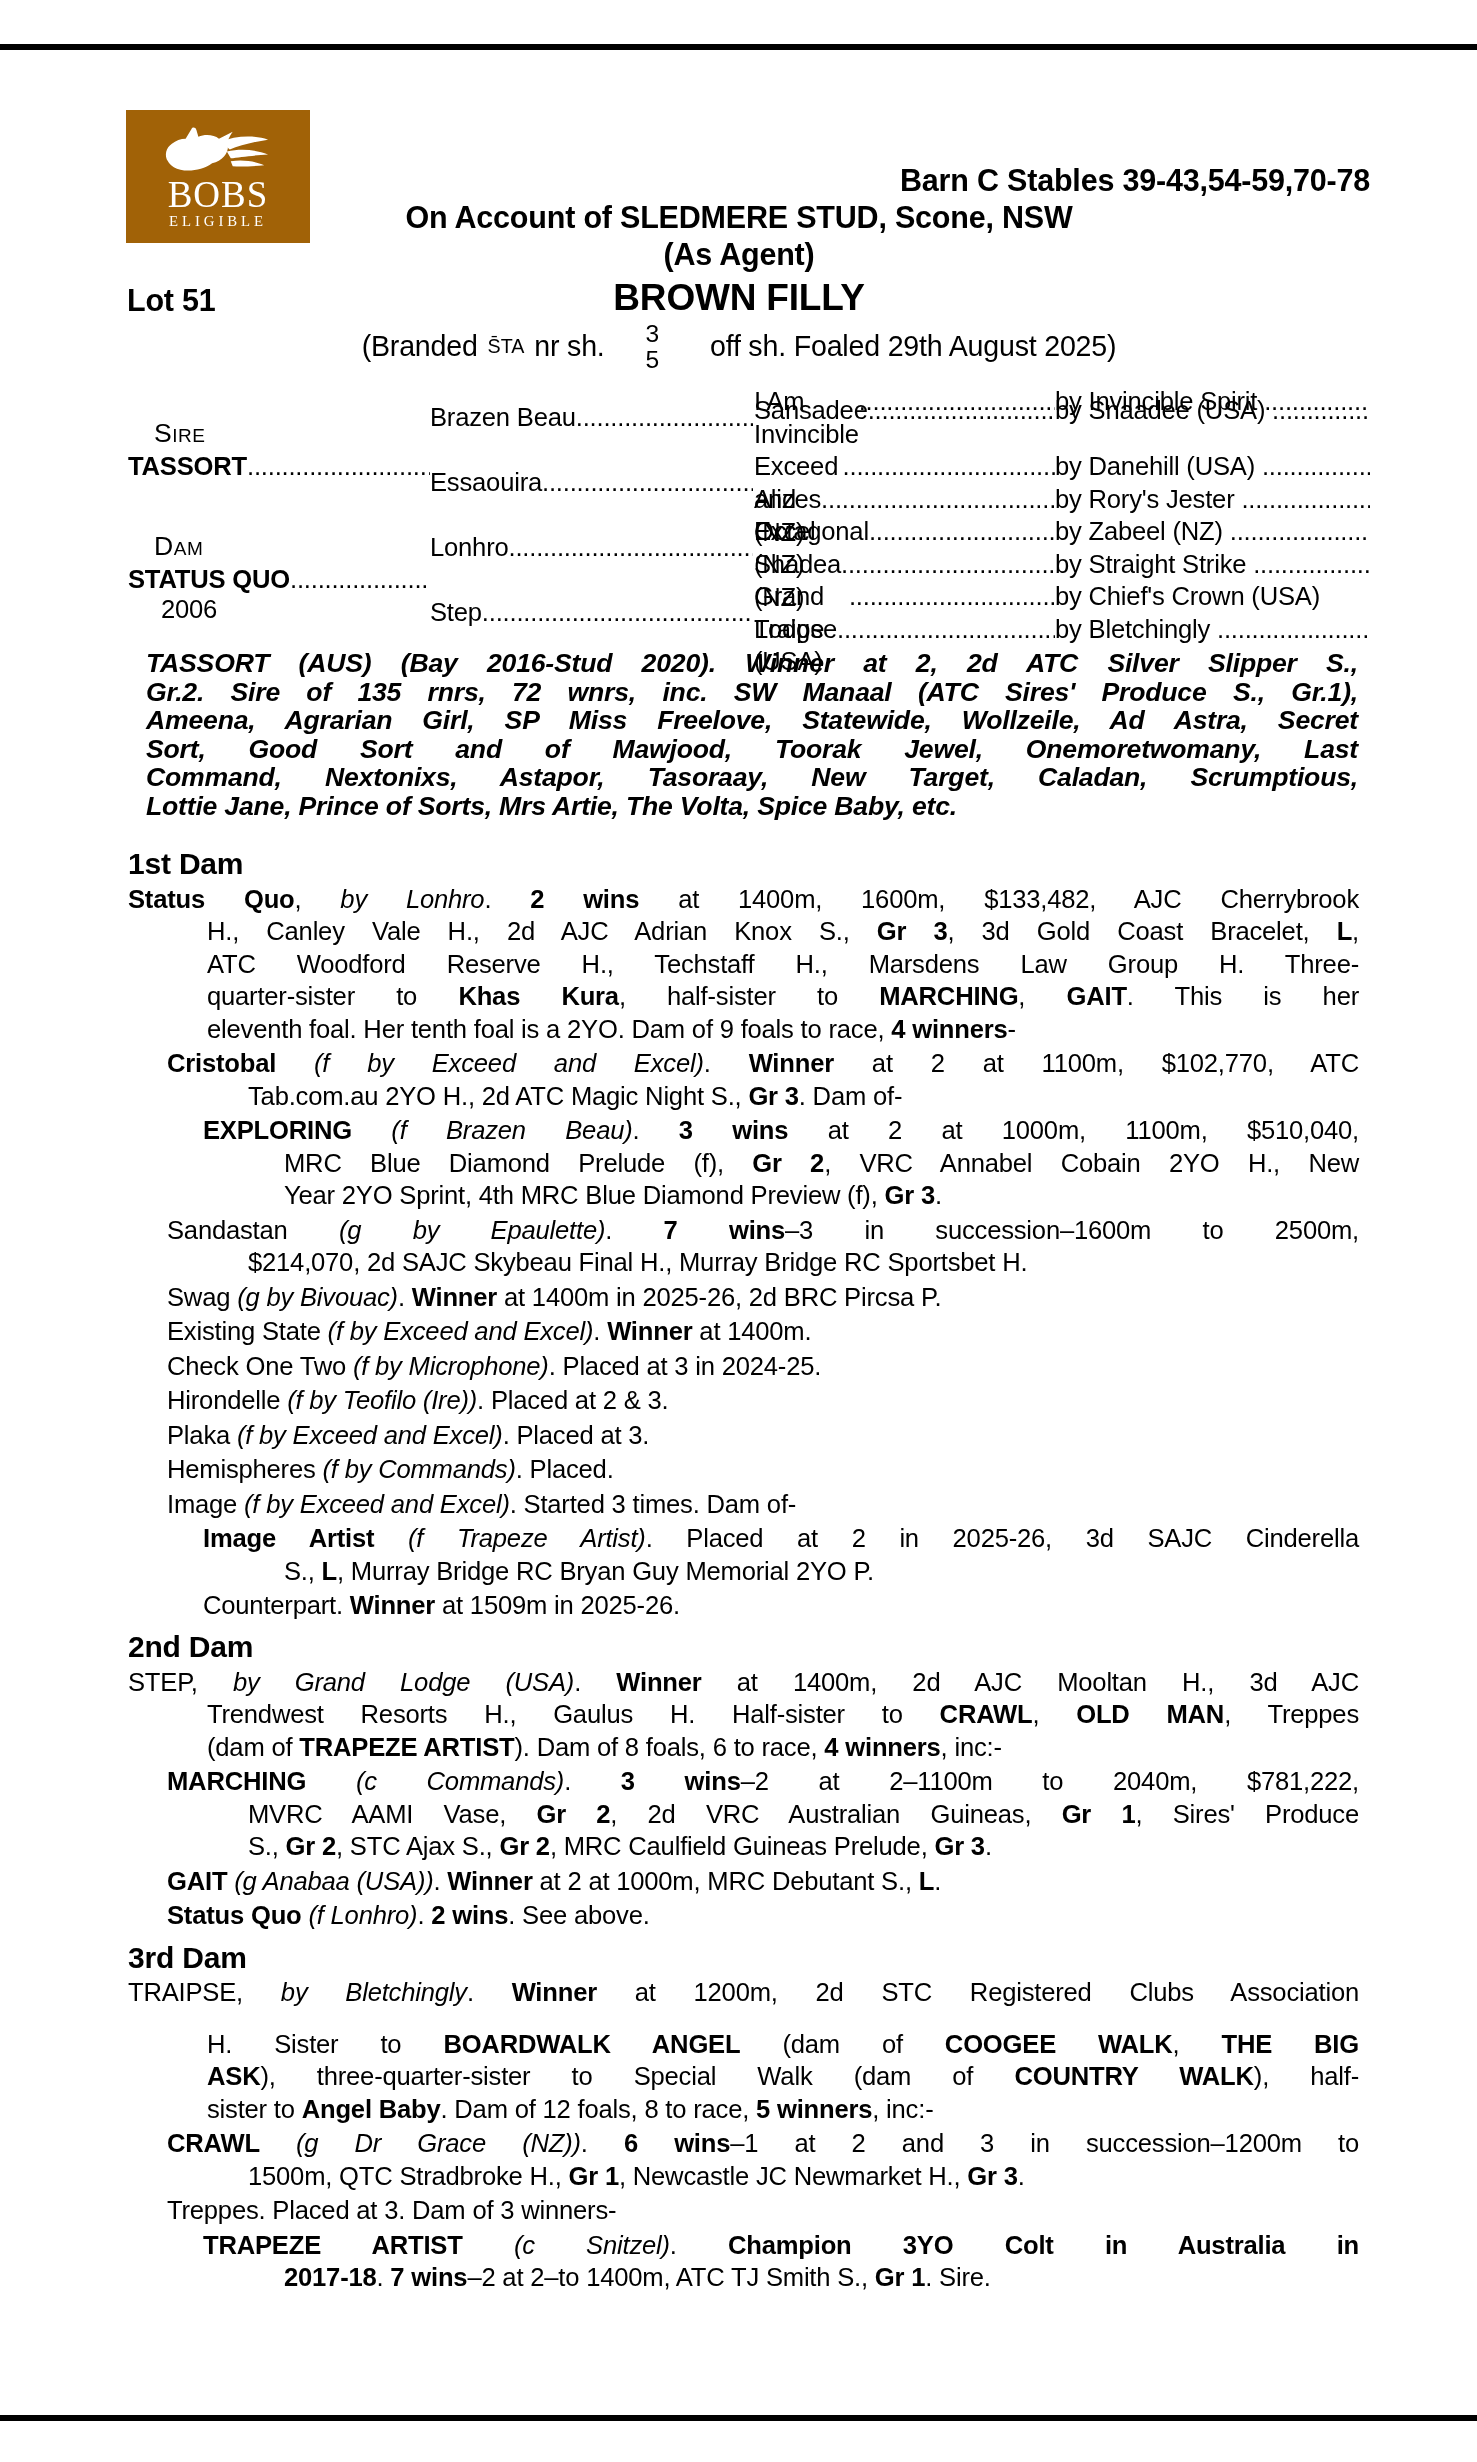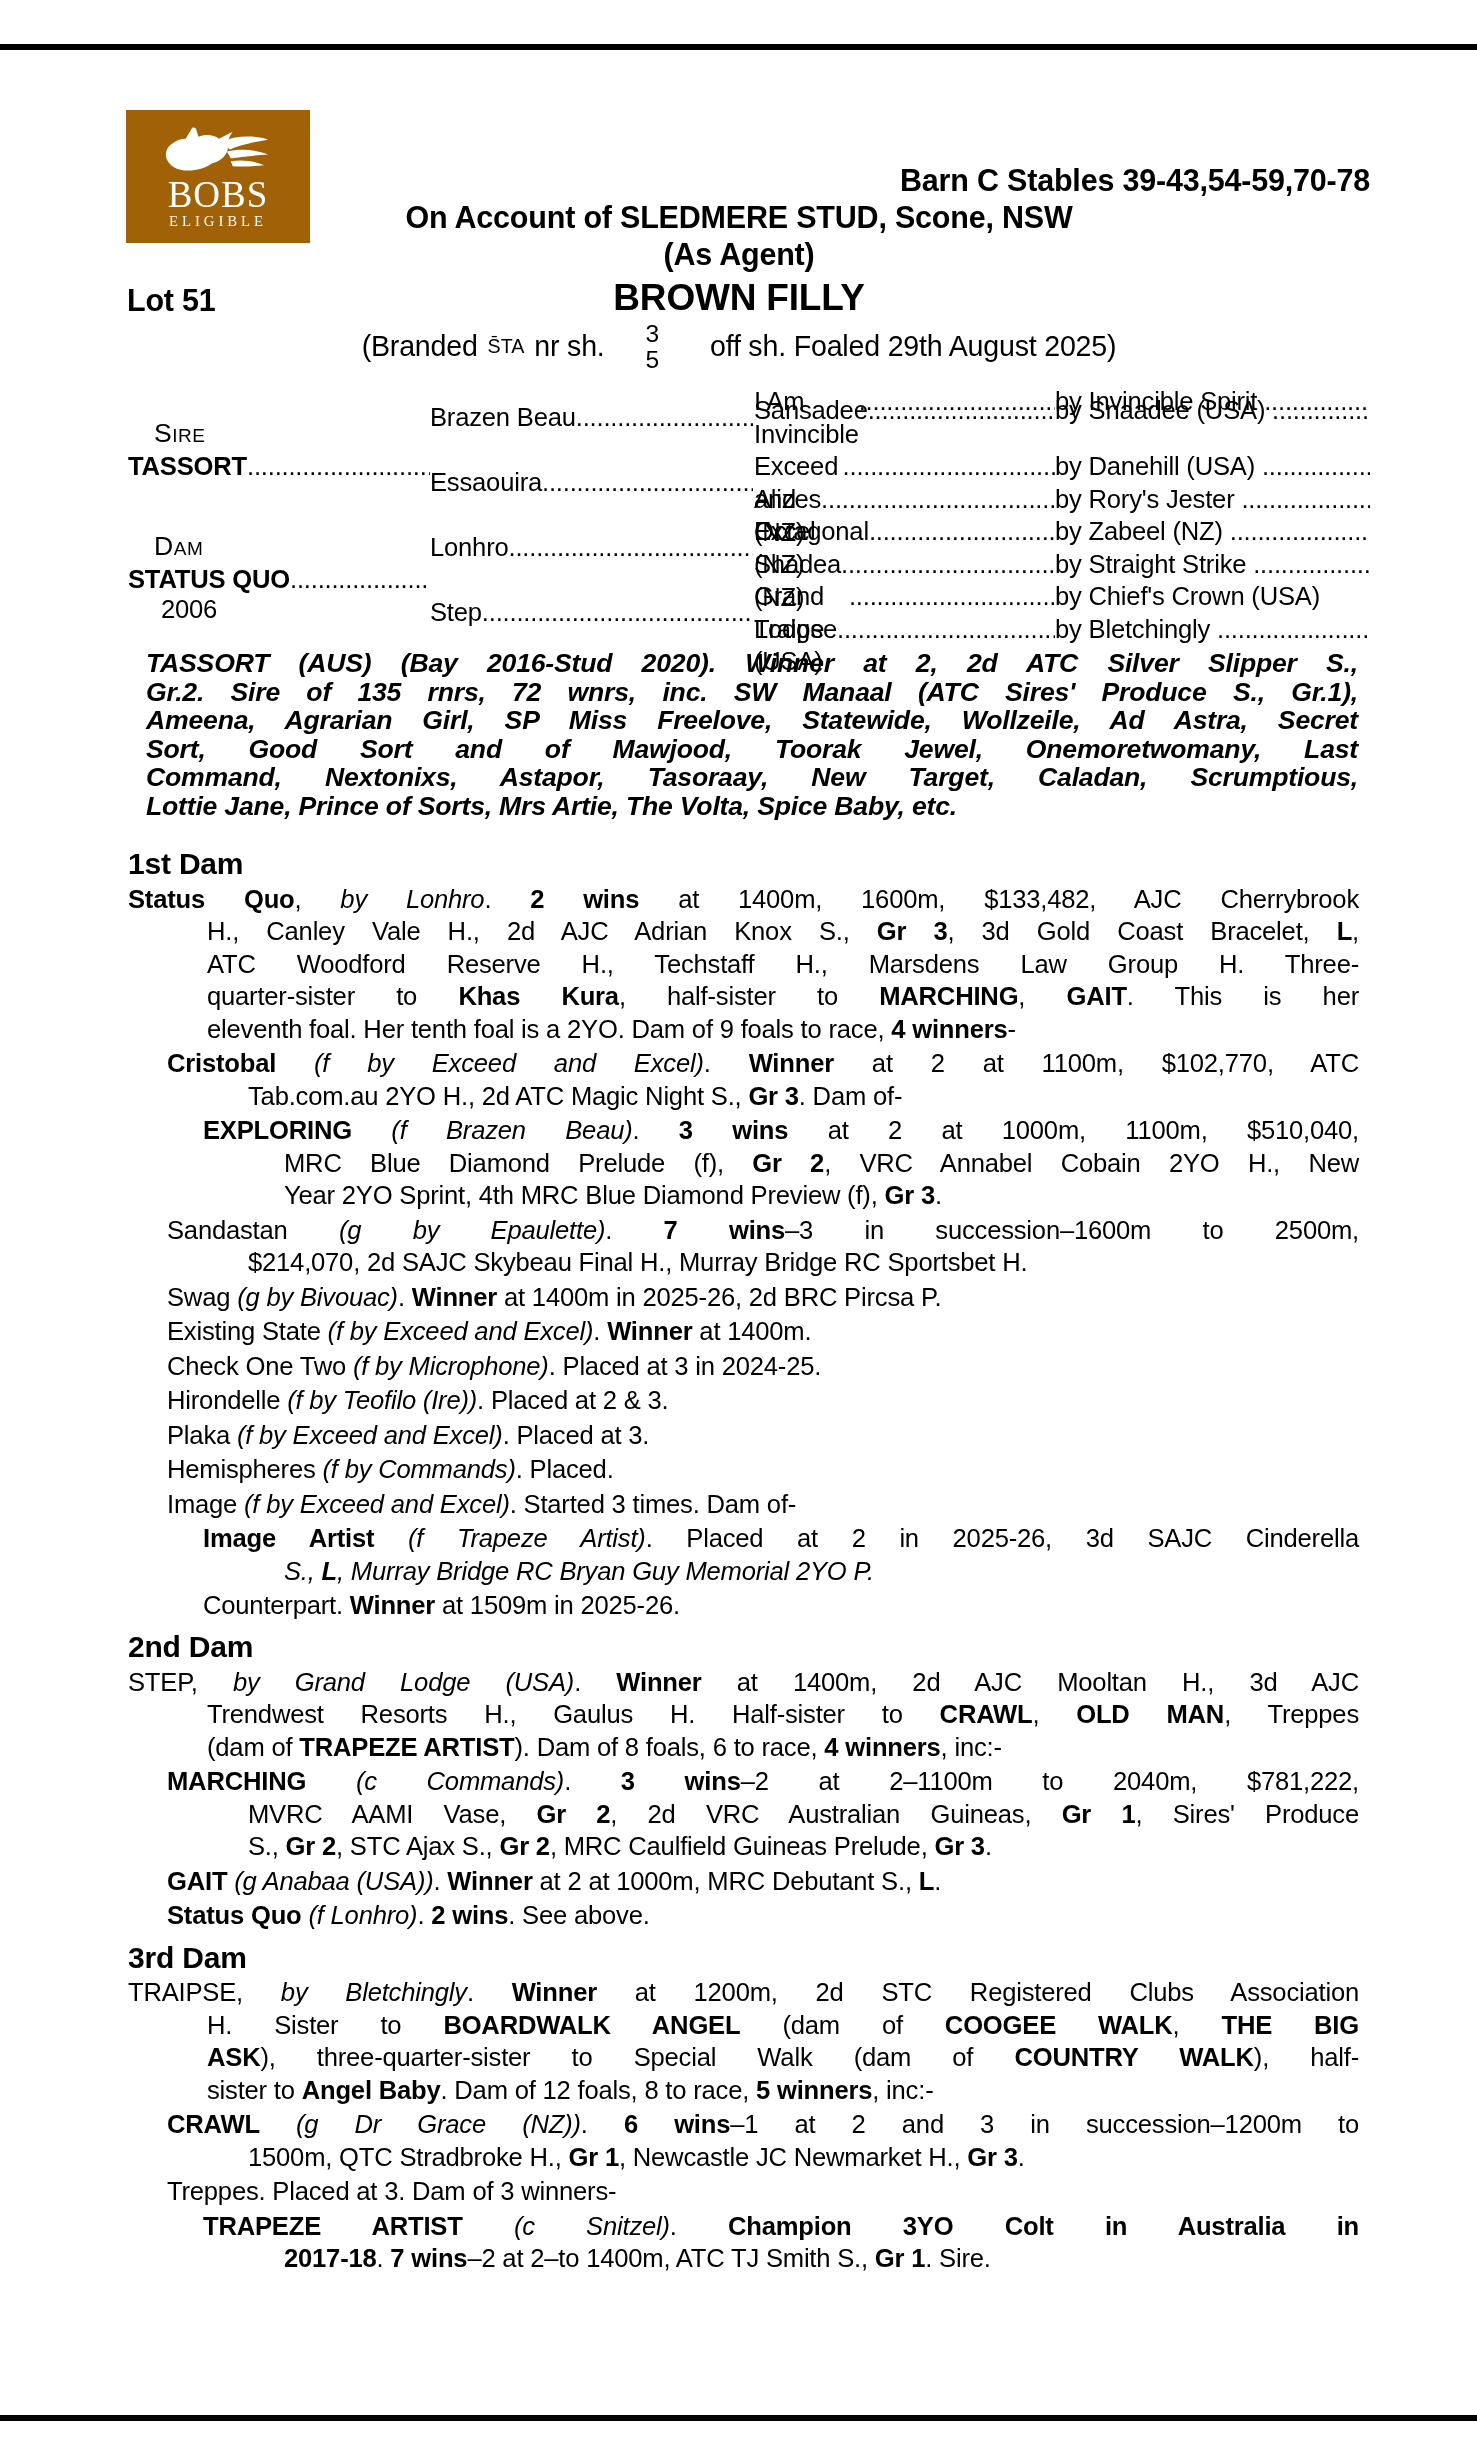--- a/index.html
+++ b/index.html
@@ -235,21 +235,21 @@
           <div class="bt-line" style="padding-left: 39px;">Plaka <i>(f by Exceed and Excel)</i>. Placed at 3.</div>
         </div>
         <div class="para">
           <div class="bt-line" style="padding-left: 39px;">Hemispheres <i>(f by Commands)</i>. Placed.</div>
         </div>
         <div class="para">
           <div class="bt-line" style="padding-left: 39px;">Image <i>(f by Exceed and Excel)</i>. Started 3 times. Dam of-</div>
         </div>
         <div class="para">
           <div class="bt-line j" style="padding-left: 75px;"><b>Image Artist</b> <i>(f Trapeze Artist)</i>. Placed at 2 in 2025-26, 3d SAJC Cinderella</div>
-          <div class="bt-line" style="padding-left: 156px; font-style: italic;">S., <b>L</b>, Murray Bridge RC Bryan Guy Memorial 2YO P.</div>
+          <div class="bt-line" style="padding-left: 156px;">S., <b>L</b>, Murray Bridge RC Bryan Guy Memorial 2YO P.</div>
         </div>
         <div class="para">
           <div class="bt-line" style="padding-left: 75px;">Counterpart. <b>Winner</b> at 1509m in 2025-26.</div>
         </div>
       </div>
       <div class="dam-section">
         <div class="dam-h">2nd Dam</div>
         <div class="para">
           <div class="bt-line j" style="padding-left: 0px;">STEP, <i>by Grand Lodge (USA)</i>. <b>Winner</b> at 1400m, 2d AJC Mooltan H., 3d AJC</div>
           <div class="bt-line j" style="padding-left: 79px;">Trendwest Resorts H., Gaulus H. Half-sister to <b>CRAWL</b>, <b>OLD MAN</b>, Treppes</div>
@@ -264,21 +264,21 @@
           <div class="bt-line" style="padding-left: 39px;"><b>GAIT</b> <i>(g Anabaa (USA))</i>. <b>Winner</b> at 2 at 1000m, MRC Debutant S., <b>L</b>.</div>
         </div>
         <div class="para">
           <div class="bt-line" style="padding-left: 39px;"><b>Status Quo</b> <i>(f Lonhro)</i>. <b>2 wins</b>. See above.</div>
         </div>
       </div>
       <div class="dam-section">
         <div class="dam-h">3rd Dam</div>
         <div class="para">
           <div class="bt-line j" style="padding-left: 0px;">TRAIPSE, <i>by Bletchingly</i>. <b>Winner</b> at 1200m, 2d STC Registered Clubs Association</div>
-          <div class="bt-line j" style="padding-left: 79px;">H. Sister to <b>BOARDWALK ANGEL</b> (dam of <b>COOGEE WALK</b>, <b>THE BIG</b></div>
+          <div class="bt-line j" style="padding-left: 79px; margin-top: 19px;">H. Sister to <b>BOARDWALK ANGEL</b> (dam of <b>COOGEE WALK</b>, <b>THE BIG</b></div>
           <div class="bt-line j" style="padding-left: 79px;"><b>ASK</b>), three-quarter-sister to Special Walk (dam of <b>COUNTRY WALK</b>), half-</div>
           <div class="bt-line" style="padding-left: 79px;">sister to <b>Angel Baby</b>. Dam of 12 foals, 8 to race, <b>5 winners</b>, inc:-</div>
         </div>
         <div class="para">
           <div class="bt-line j" style="padding-left: 39px;"><b>CRAWL</b> <i>(g Dr Grace (NZ))</i>. <b>6 wins</b>–1 at 2 and 3 in succession–1200m to</div>
           <div class="bt-line" style="padding-left: 120px;">1500m, QTC Stradbroke H., <b>Gr 1</b>, Newcastle JC Newmarket H., <b>Gr 3</b>.</div>
         </div>
         <div class="para">
           <div class="bt-line" style="padding-left: 39px;">Treppes. Placed at 3. Dam of 3 winners-</div>
         </div>

